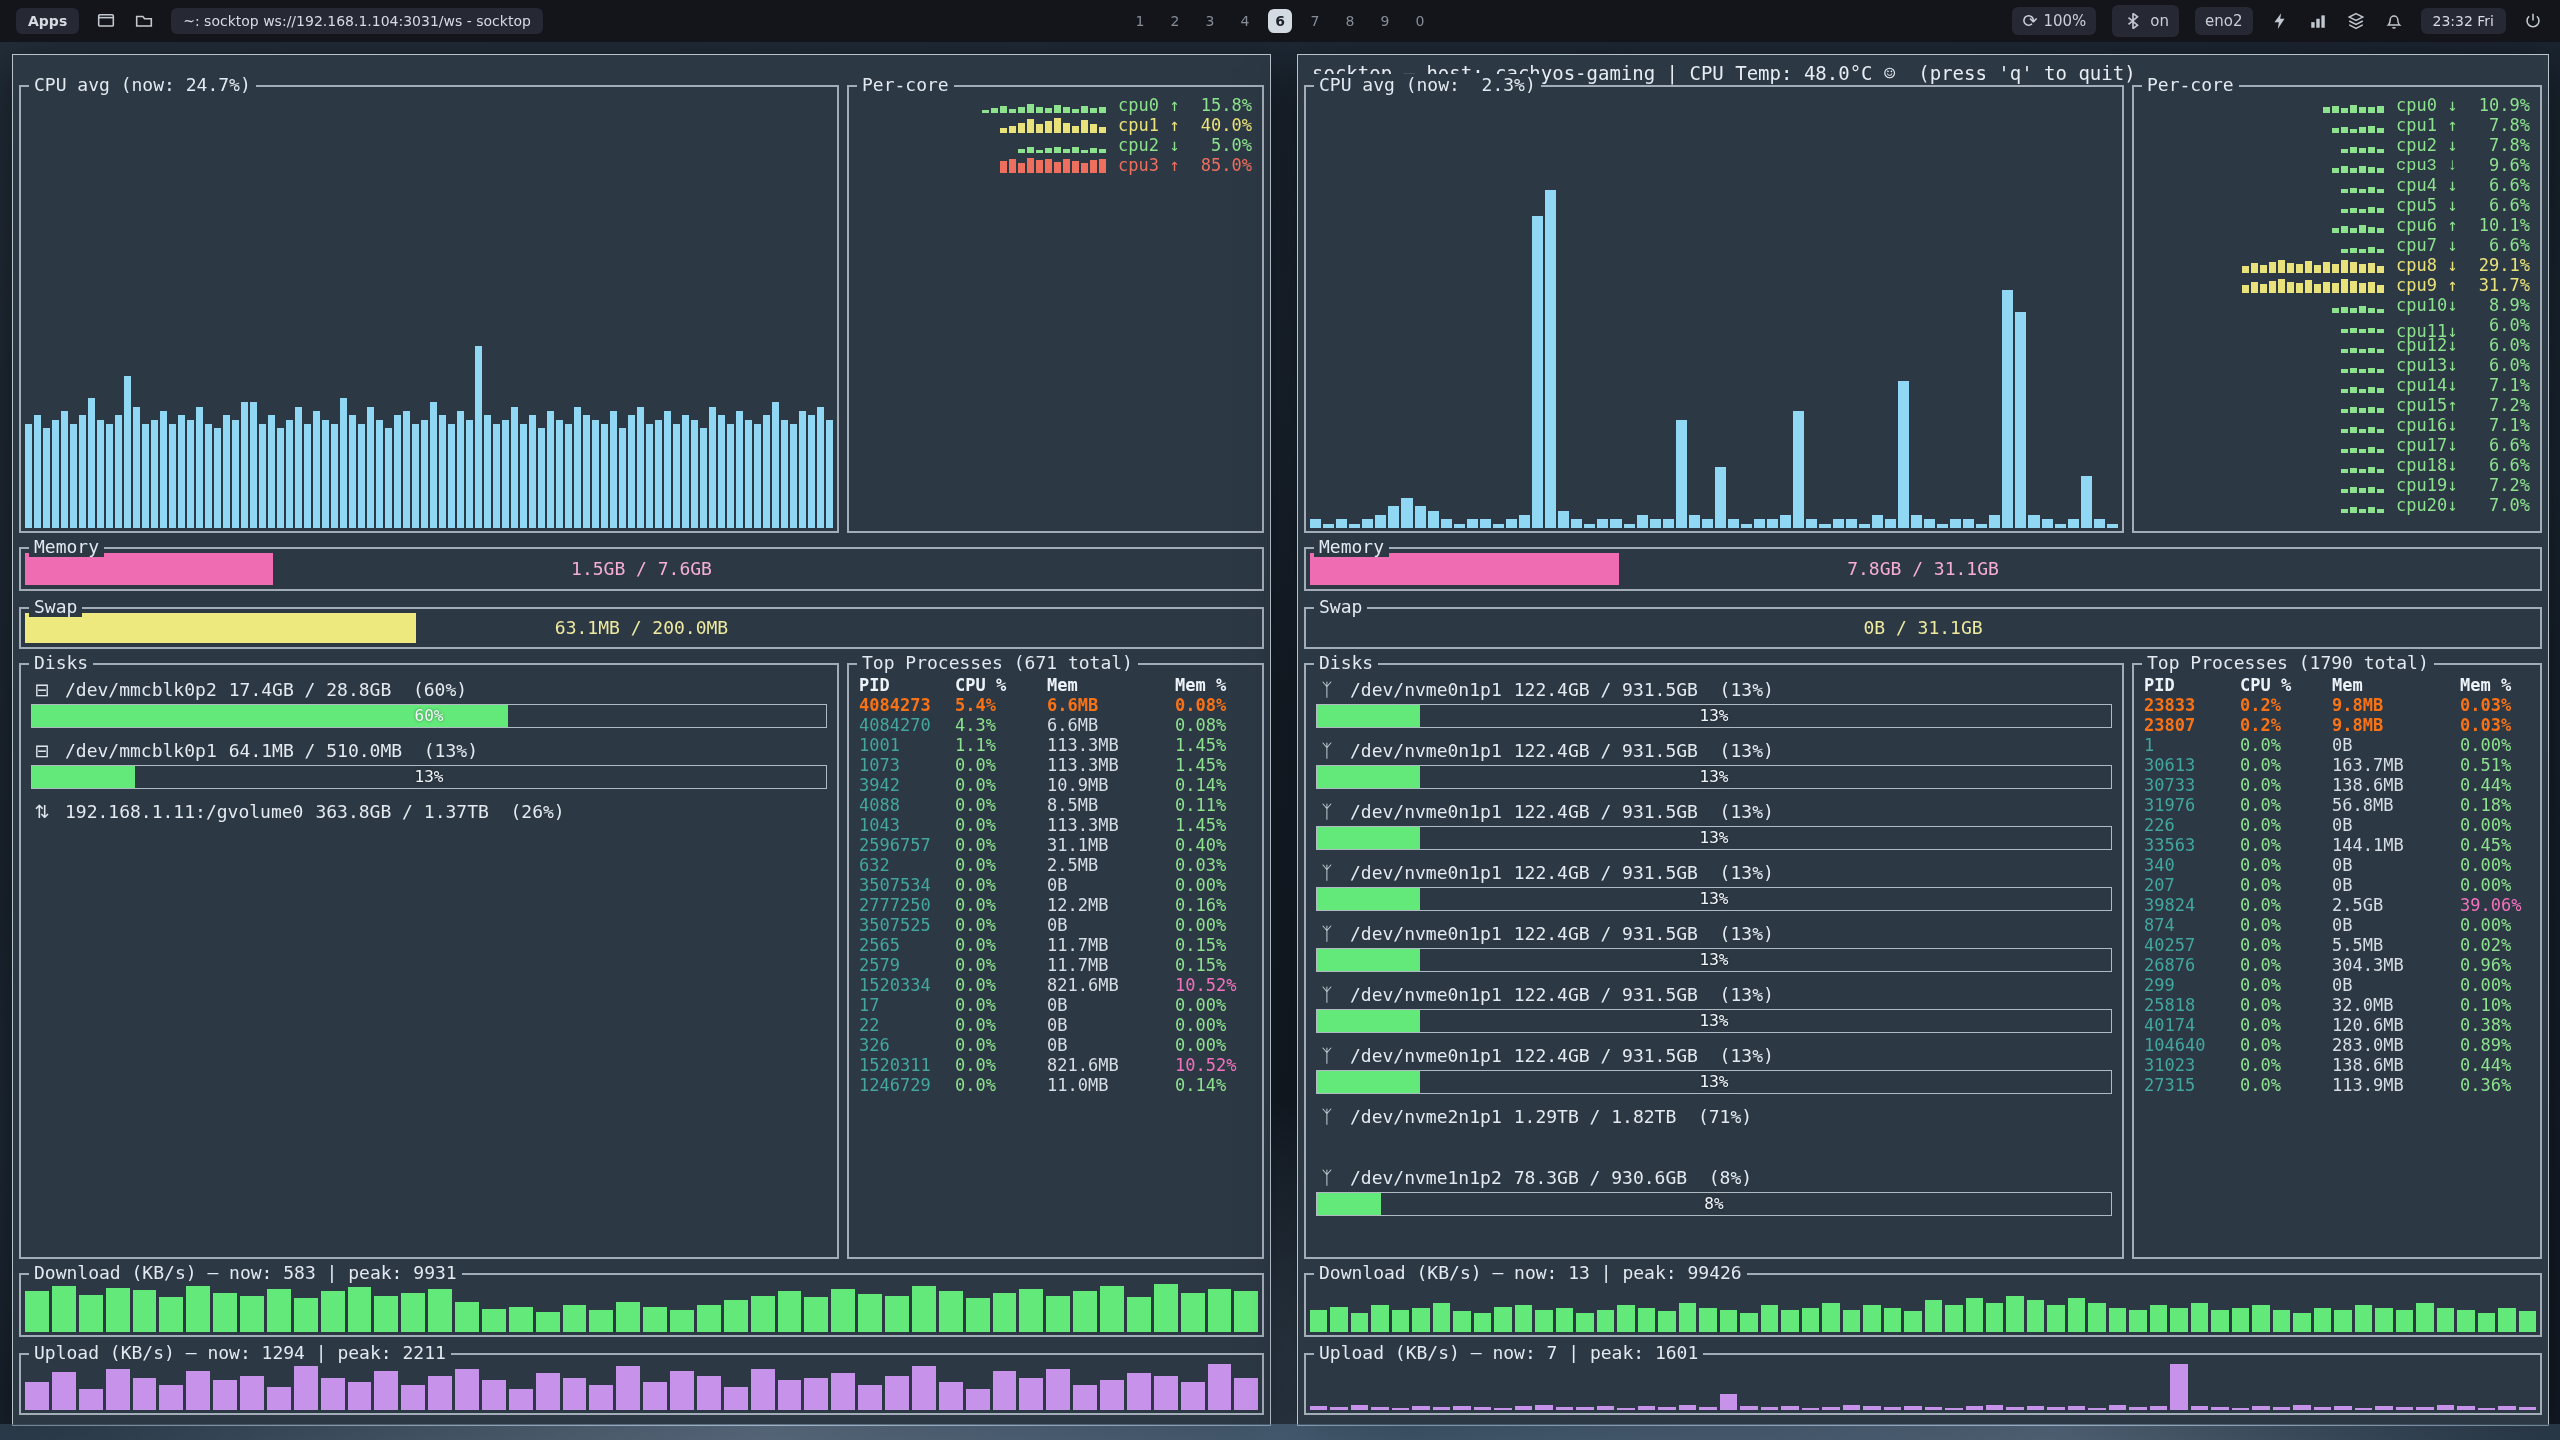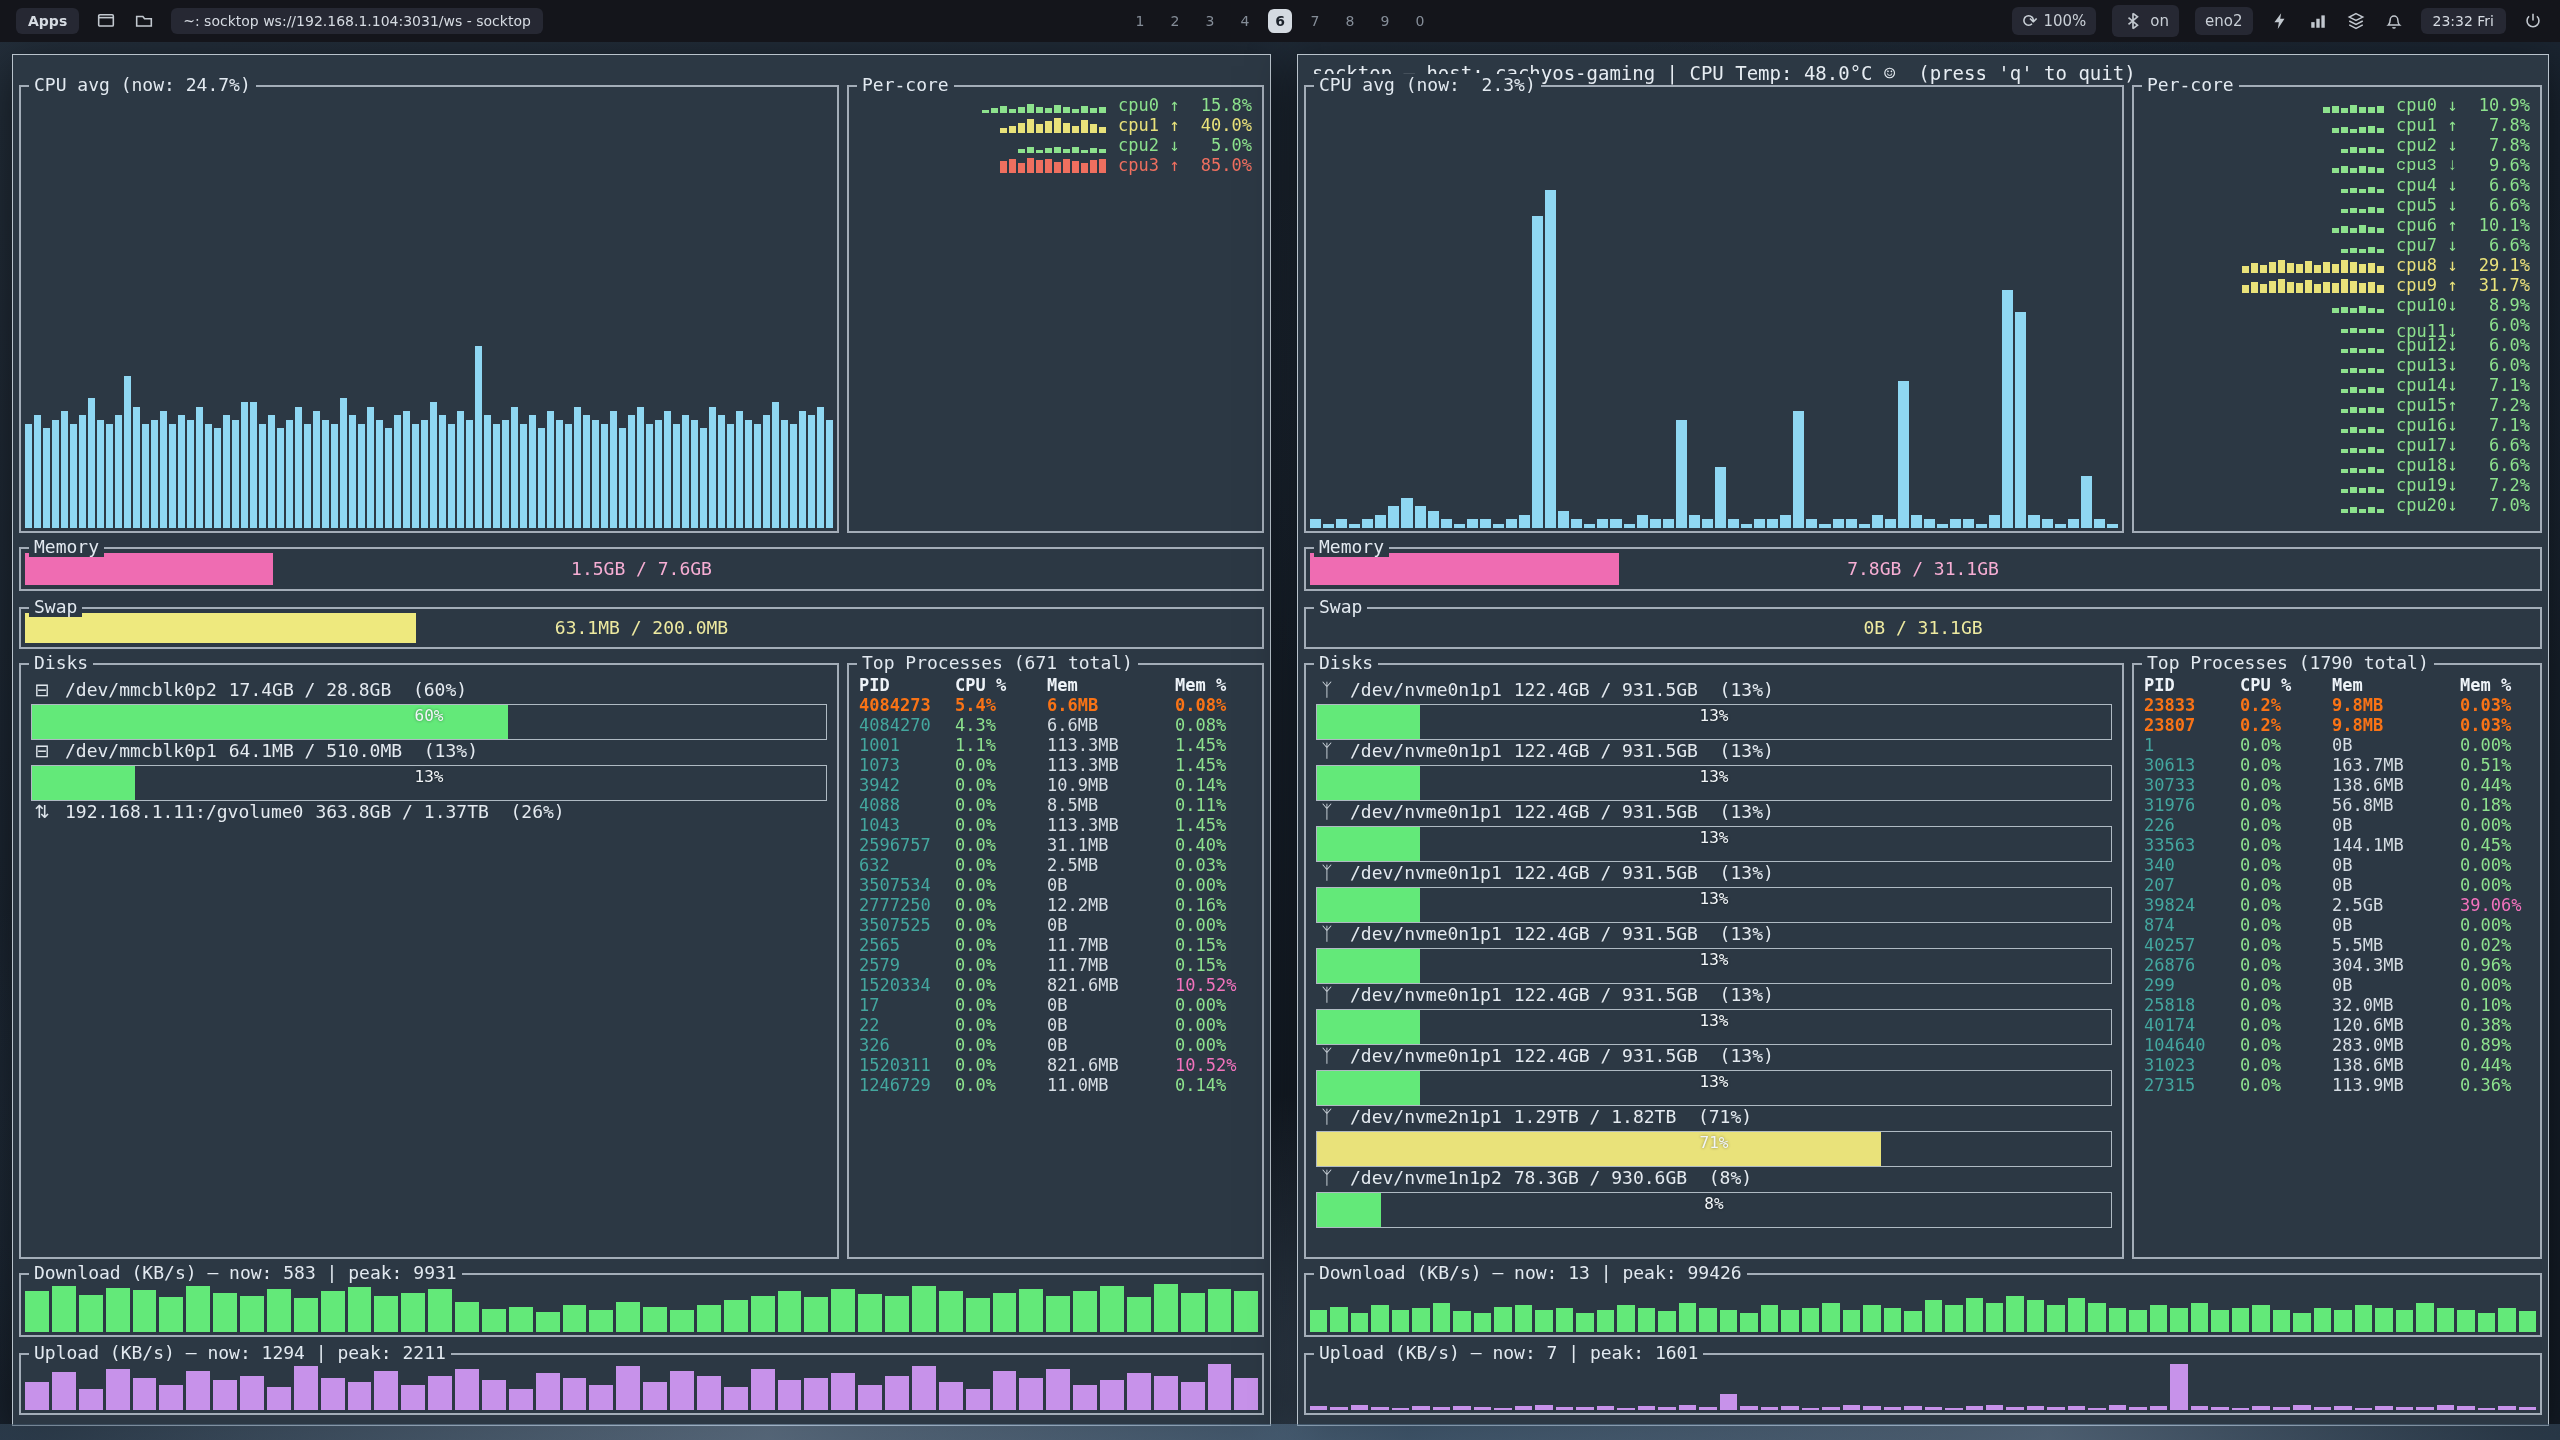--- a/index.html
+++ b/index.html
@@ -66,21 +66,21 @@
   .core-spark { flex:1; display:flex; justify-content:flex-end; align-items:flex-end; gap:2px;
     height:16px; margin-right:12px; }
   .core-spark .bar { width:7px; flex:none; }
   .core-name { width:72px; white-space:pre; }
   .core-val  { width:62px; text-align:right; white-space:pre; }
 
   .disk-list { position:absolute; left:10px; right:10px; top:10px; }
   .disk { height:61px; }
   .disk-l1 { display:flex; gap:12px; align-items:center; height:28px; font-size:18px; color:#e4eaf0; white-space:pre; }
   .disk-icon { width:22px; text-align:center; font-family:"DejaVu Sans", sans-serif; color:#dde4ea; }
-  .disk-track { position:relative; height:36px; border:1px solid rgba(209,219,228,0.8); margin-top:1px; }
+  .disk-track { position:relative; height:24px; border:1px solid rgba(209,219,228,0.8); margin-top:1px; }
   .disk-fill { position:absolute; left:0; top:0; bottom:0; }
   .disk-pct { position:absolute; inset:0; text-align:center; line-height:22px; font-size:16px;
     color:#f2f6f9; text-shadow:0 0 3px rgba(0,0,0,0.45); }
 
   .proc-wrap { position:absolute; left:4px; right:4px; top:10px; font-size:17px; }
   .proc-row { display:grid; grid-template-columns:96px 92px 128px 1fr; height:20px; line-height:20px;
     padding:0 6px; white-space:pre; }
   .proc-row.header span { color:#eef3f8; font-weight:bold; }
   .cell-pid  { color:#43a79f; }
   .cell-cpu  { color:#8de28d; }
@@ -912,24 +912,20 @@
           </div>
           <div class="disk">
             <div class="disk-l1"><span class="disk-icon">ᛉ</span><span class="disk-name">/dev/nvme0n1p1</span><span class="disk-usage">122.4GB / 931.5GB  (13%)</span></div>
             <div class="disk-track">
               <div class="disk-fill" style="width: 13%; background: rgb(99, 233, 121);"></div>
               <div class="disk-pct">13%</div>
             </div>
           </div>
           <div class="disk">
             <div class="disk-l1"><span class="disk-icon">ᛉ</span><span class="disk-name">/dev/nvme2n1p1</span><span class="disk-usage">1.29TB / 1.82TB  (71%)</span></div>
-            <div class="disk-track">
-              <div class="disk-fill" style="width: 71%; background: rgb(233, 226, 122);"></div>
-              <div class="disk-pct">71%</div>
-            </div>
           </div>
           <div class="disk">
             <div class="disk-l1"><span class="disk-icon">ᛉ</span><span class="disk-name">/dev/nvme1n1p2</span><span class="disk-usage">78.3GB / 930.6GB  (8%)</span></div>
             <div class="disk-track">
               <div class="disk-fill" style="width: 8%; background: rgb(99, 233, 121);"></div>
               <div class="disk-pct">8%</div>
             </div>
           </div>
         </div>
     </div>

